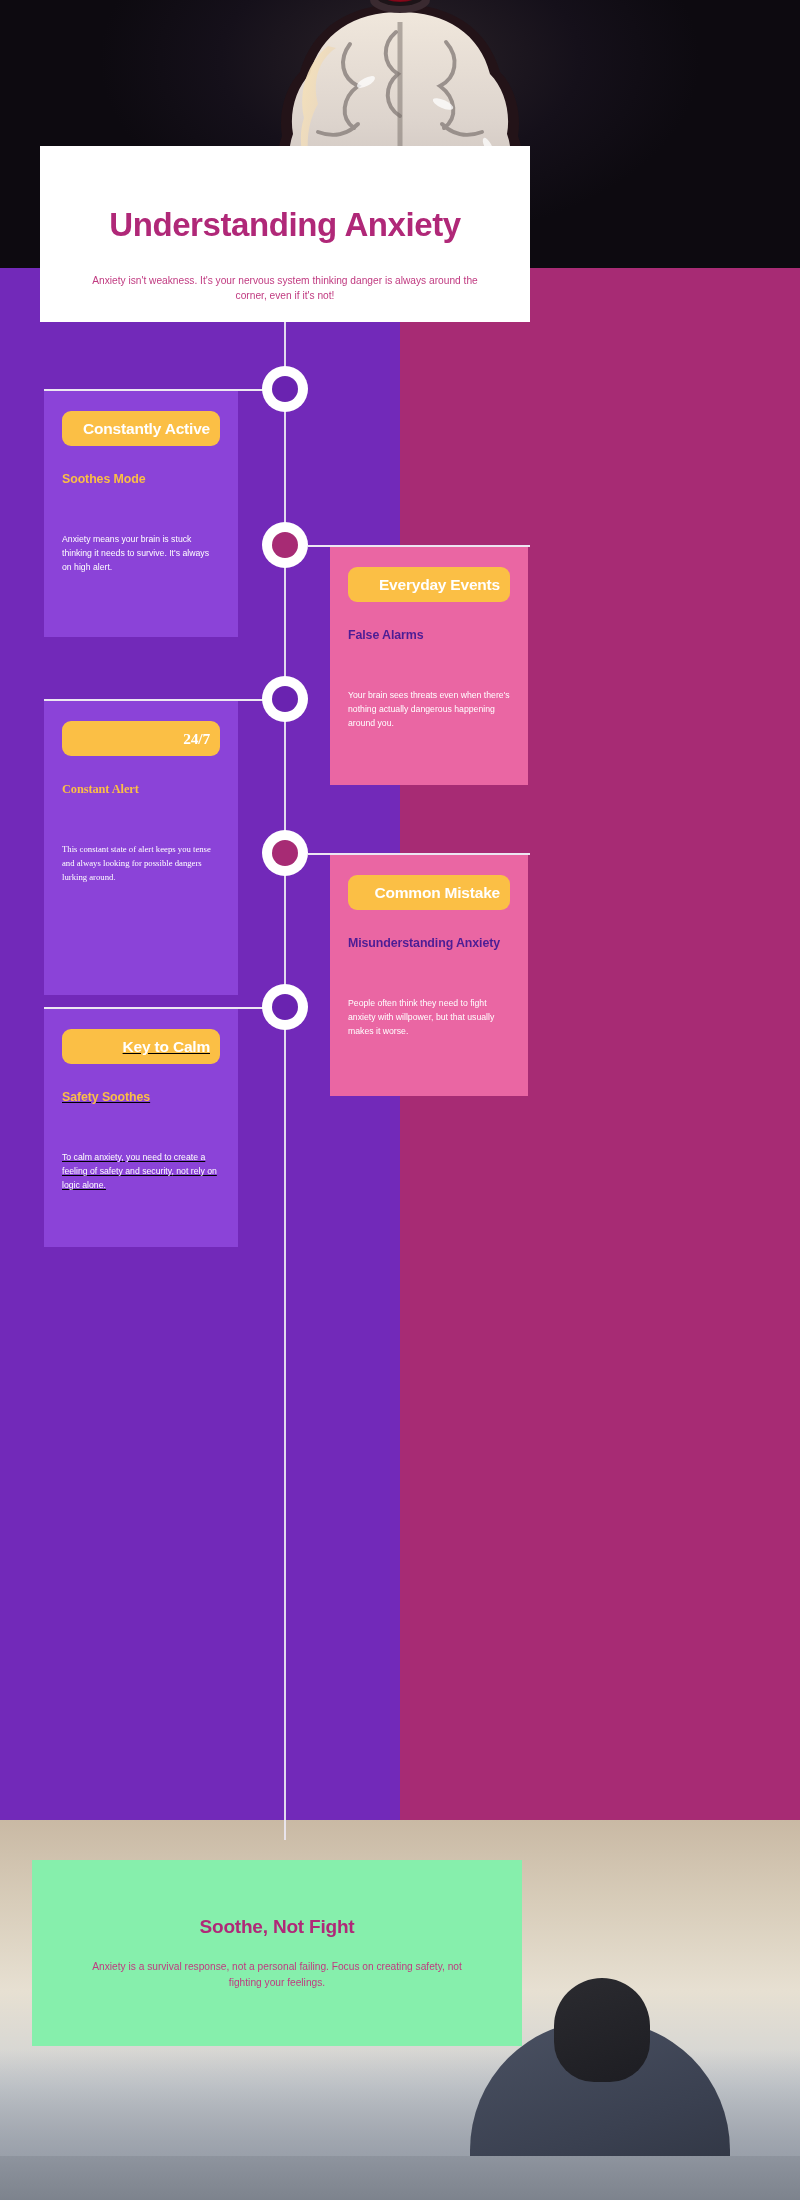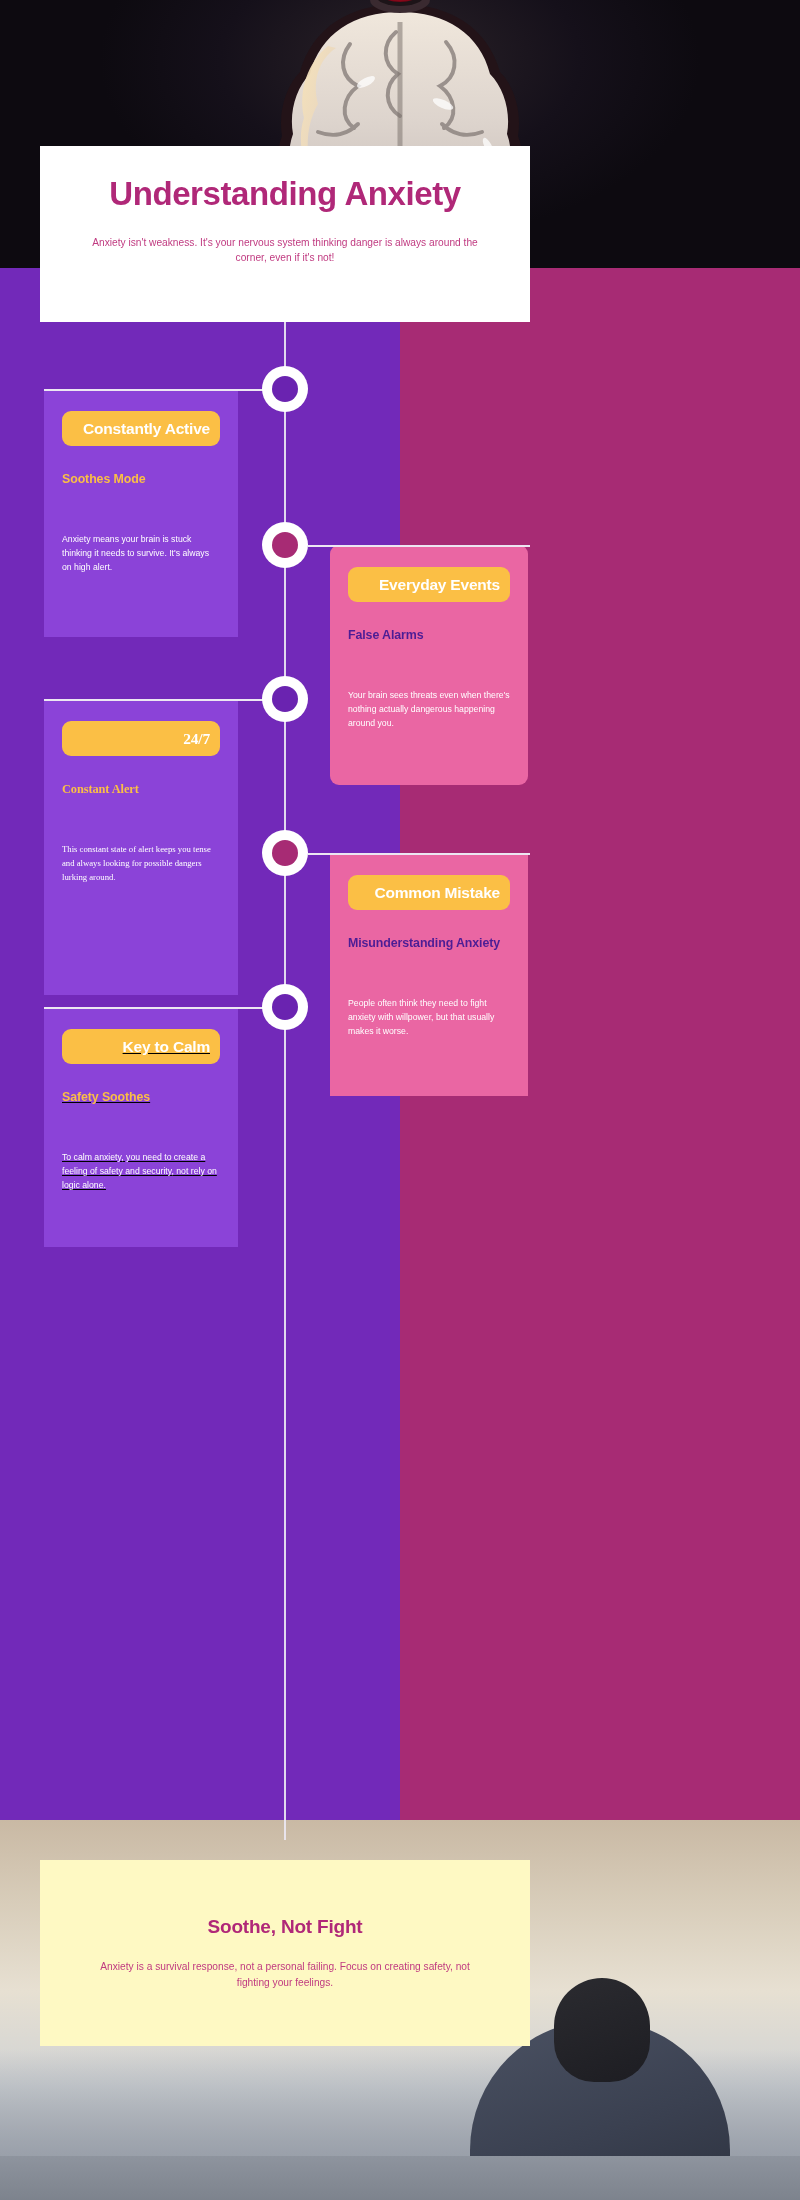--- a/index.html
+++ b/index.html
@@ -61,36 +61,36 @@
   .node .hole { width:26px; height:26px; border-radius:50%; }
   .node.on-purple .hole { background:#6A23B0; }
   .node.on-magenta .hole { background:#A72B74; }
 
   .connector { position:absolute; height:2px; background:#ece7f2; z-index:4; }
 
   
   .title-card {
     position:absolute; left:40px; top:146px; width:490px; height:176px;
     background:#ffffff; z-index:8;
-    display:flex; flex-direction:column; align-items:center; justify-content:flex-start;
+    display:flex; flex-direction:column; align-items:center; justify-content:flex-end;
     padding:14px 30px 18px;
   }
   .title-main {
     font-size:33px; font-weight:bold; color:#B02878; letter-spacing:-0.4px;
     text-align:center; line-height:1.12; margin-top:16px;
   }
   .title-sub {
-    margin-top:23px; font-size:10.2px; line-height:1.45; color:#C03A80;
+    margin-top:30px; font-size:10.2px; line-height:1.45; color:#C03A80;
     text-align:center; font-weight:500; max-width:400px;
   }
 
   
   .foot-card {
-    position:absolute; left:40px; top:1860px; width:490px; height:186px;
-    background:#fef9c3; z-index:8;
+    position:absolute; left:32px; top:1860px; width:490px; height:186px;
+    background:#86efac; z-index:8;
     display:flex; flex-direction:column; align-items:center; justify-content:center;
     padding:18px 34px;
   }
   .foot-title { font-size:19px; font-weight:bold; color:#B02878; text-align:center; letter-spacing:-0.2px; }
   .foot-sub { margin-top:21px; font-size:10.2px; line-height:1.5; color:#C03A80; text-align:center; font-weight:500; max-width:380px; }
 
   
   .card { position:absolute; z-index:5; }
   .card .rule { position:absolute; top:0; left:0; height:2px; background:#ece7f2; }
 
@@ -222,21 +222,21 @@
 
   <div class="card left" style="top:389px; height:248px;">
     <div class="rule"></div>
     <div class="card-inner">
       <div class="badge">Constantly Active</div>
       <div class="card-heading">Soothes Mode</div>
       <div class="card-body">Anxiety means your brain is stuck thinking it needs to survive. It's always on high alert.</div>
     </div>
   </div>
 
-  <div class="card right" style="top:545px; height:240px;border-radius:9px;">
+  <div class="card right" style="top:545px; height:240px;">
     <div class="rule"></div>
     <div class="card-inner">
       <div class="badge">Everyday Events</div>
       <div class="card-heading">False Alarms</div>
       <div class="card-body">Your brain sees threats even when there's nothing actually dangerous happening around you.</div>
     </div>
   </div>
 
   <div class="card left" style="top:699px; height:296px;font-family:Liberation Serif, serif;">
     <div class="rule"></div>

